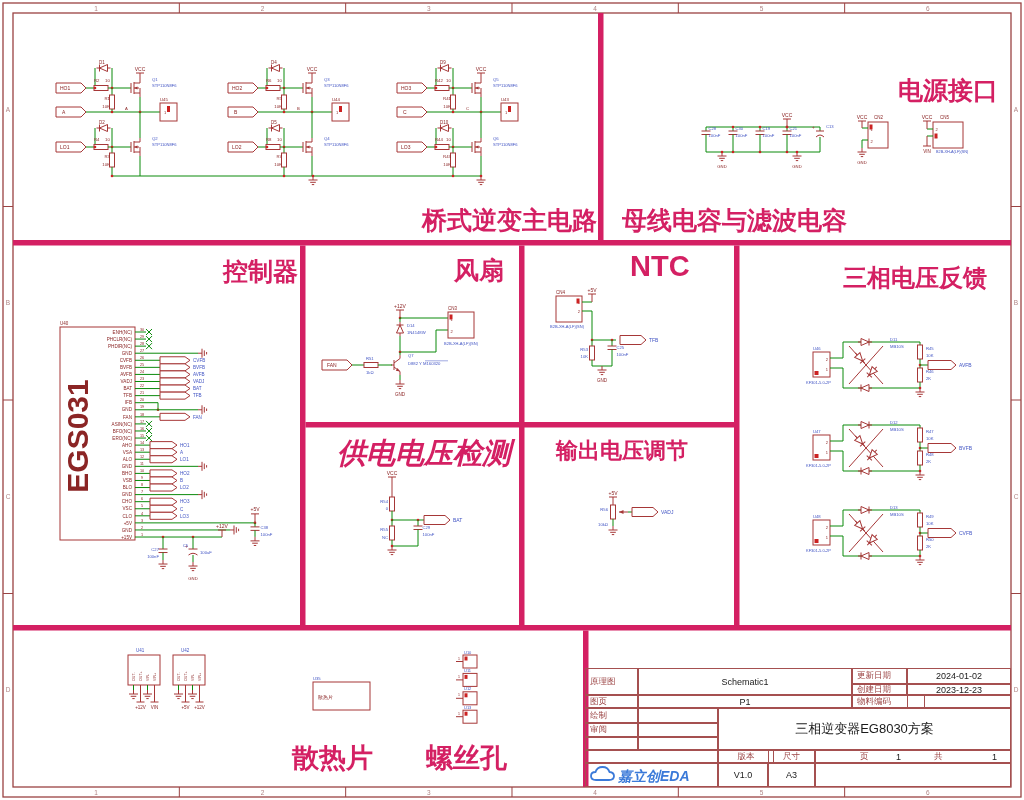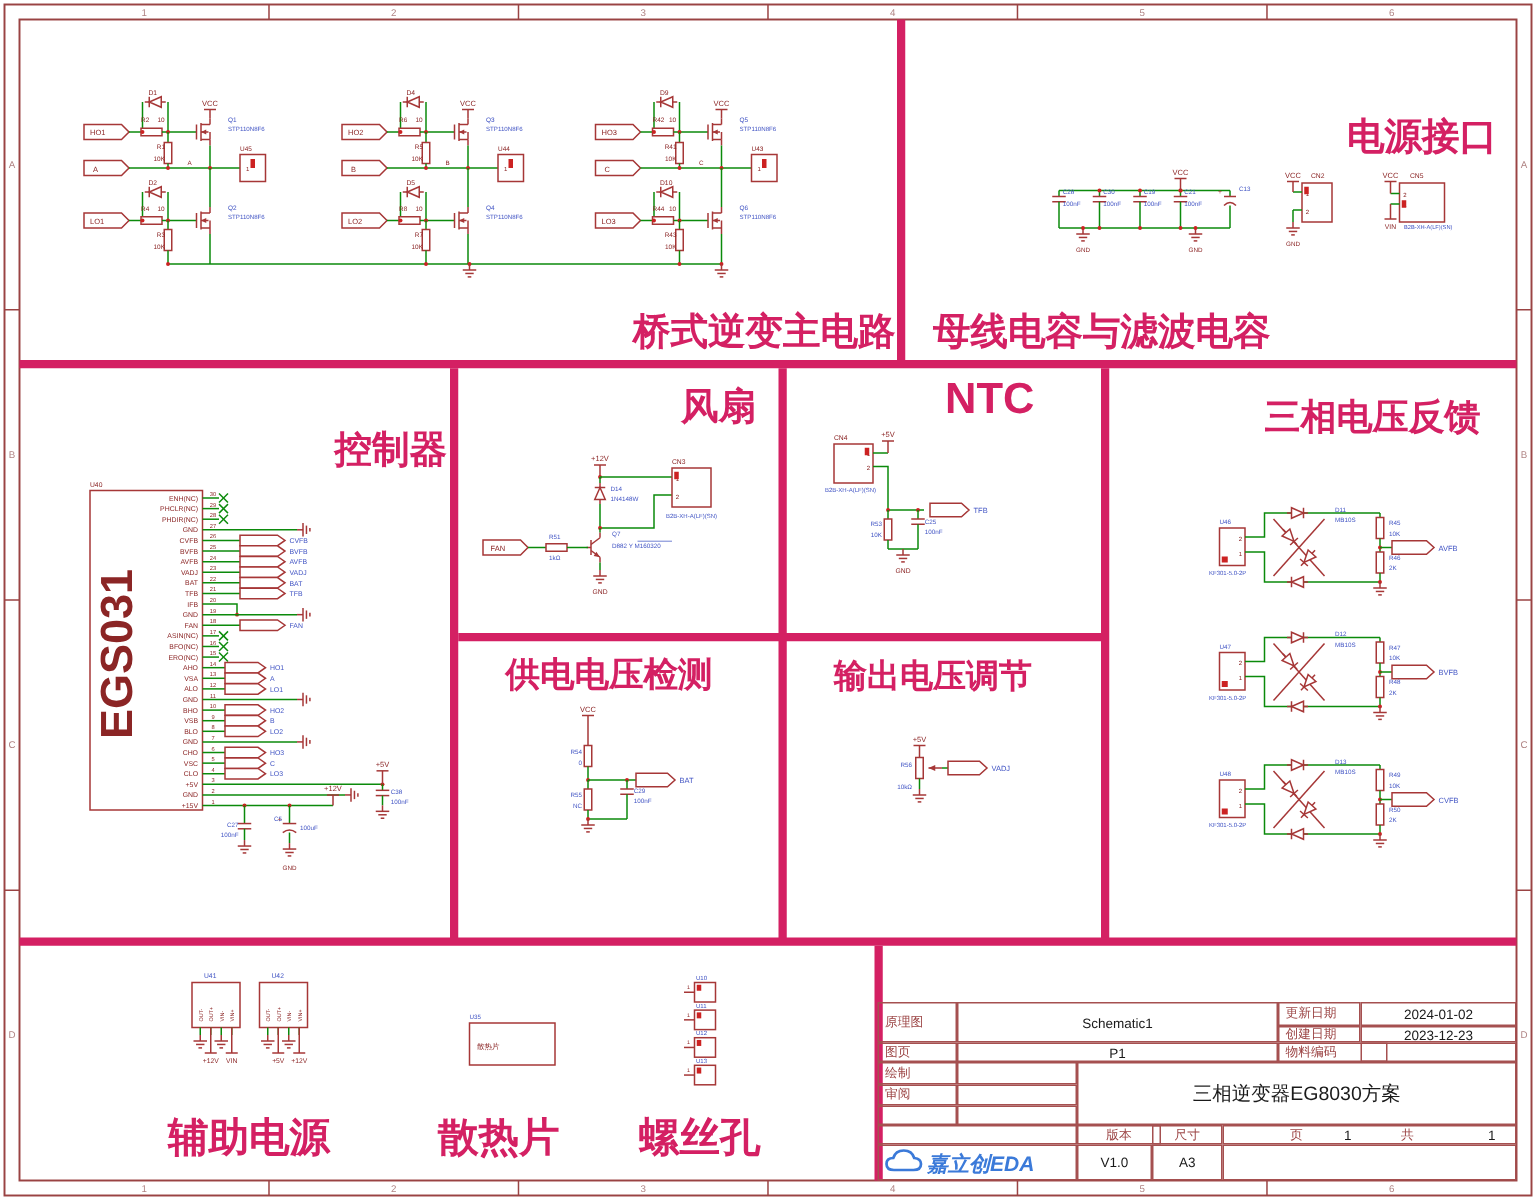--- a/index.html
+++ b/index.html
@@ -1089,27 +1089,26 @@
         <text x="464" y="708.7" fill="#4255c4" font-size="4" text-anchor="start">U13</text>
         <line x1="456" y1="716.7" x2="463" y2="716.7" stroke="#a63737" stroke-width="1"></line>
         <text x="458" y="714.7" fill="#8b2525" font-size="3.5" text-anchor="start">1</text>
         <rect x="464.5" y="711.7" width="3" height="4" fill="#cc2222"></rect>
       </g>
     </svg>
 
   <div class="st" style="left:397px;top:204px;width:200px;text-align:right;font-size:25px;font-family:Liberation Serif, serif;">桥式逆变主电路</div>
   <div class="st" style="left:622px;top:204px;font-size:25px;">母线电容与滤波电容</div>
   <div class="st" style="left:898px;top:74px;font-size:25px;">电源接口</div>
-  <div class="st" style="left:178px;top:255px;width:120px;text-align:right;font-size:25px;margin-top:28px;">控制器</div>
+  <div class="st" style="left:178px;top:255px;width:120px;text-align:right;font-size:25px;">控制器</div>
   <div class="st" style="left:454px;top:254px;font-size:25px;">风扇</div>
   <div class="st" style="left:630px;top:250px;font-size:29px;letter-spacing:0;">NTC</div>
   <div class="st" style="left:843px;top:262px;font-size:24px;">三相电压反馈</div>
-  <div class="st" style="left:337px;top:434px;font-size:23px;">供电电压检测</div>
+  <div class="st" style="left:337px;top:434px;font-size:29px;font-style:italic;">供电电压检测</div>
   <div class="st" style="left:556px;top:436px;font-size:22px;">输出电压调节</div>
-  <div class="st" style="left:112px;top:740px;font-size:27px;">辅助电源</div>
   <div class="st" style="left:292px;top:740px;font-size:27px;">散热片</div>
   <div class="st" style="left:426px;top:740px;font-size:27px;text-align:right;">螺丝孔</div>
 
   <div id="titleblock">
     <div class="tbc tbl" style="left:0;top:0;width:53px;height:27px;">原理图</div>
     <div class="tbc tbv" style="left:53px;top:0;width:214px;height:27px;">Schematic1</div>
     <div class="tbc tbl" style="left:267px;top:0;width:55px;height:16px;">更新日期</div>
     <div class="tbc tbv" style="left:322px;top:0;width:104px;height:16px;">2024-01-02</div>
     <div class="tbc tbl" style="left:267px;top:16px;width:55px;height:11px;">创建日期</div>
     <div class="tbc tbv" style="left:322px;top:16px;width:104px;height:11px;">2023-12-23</div>

